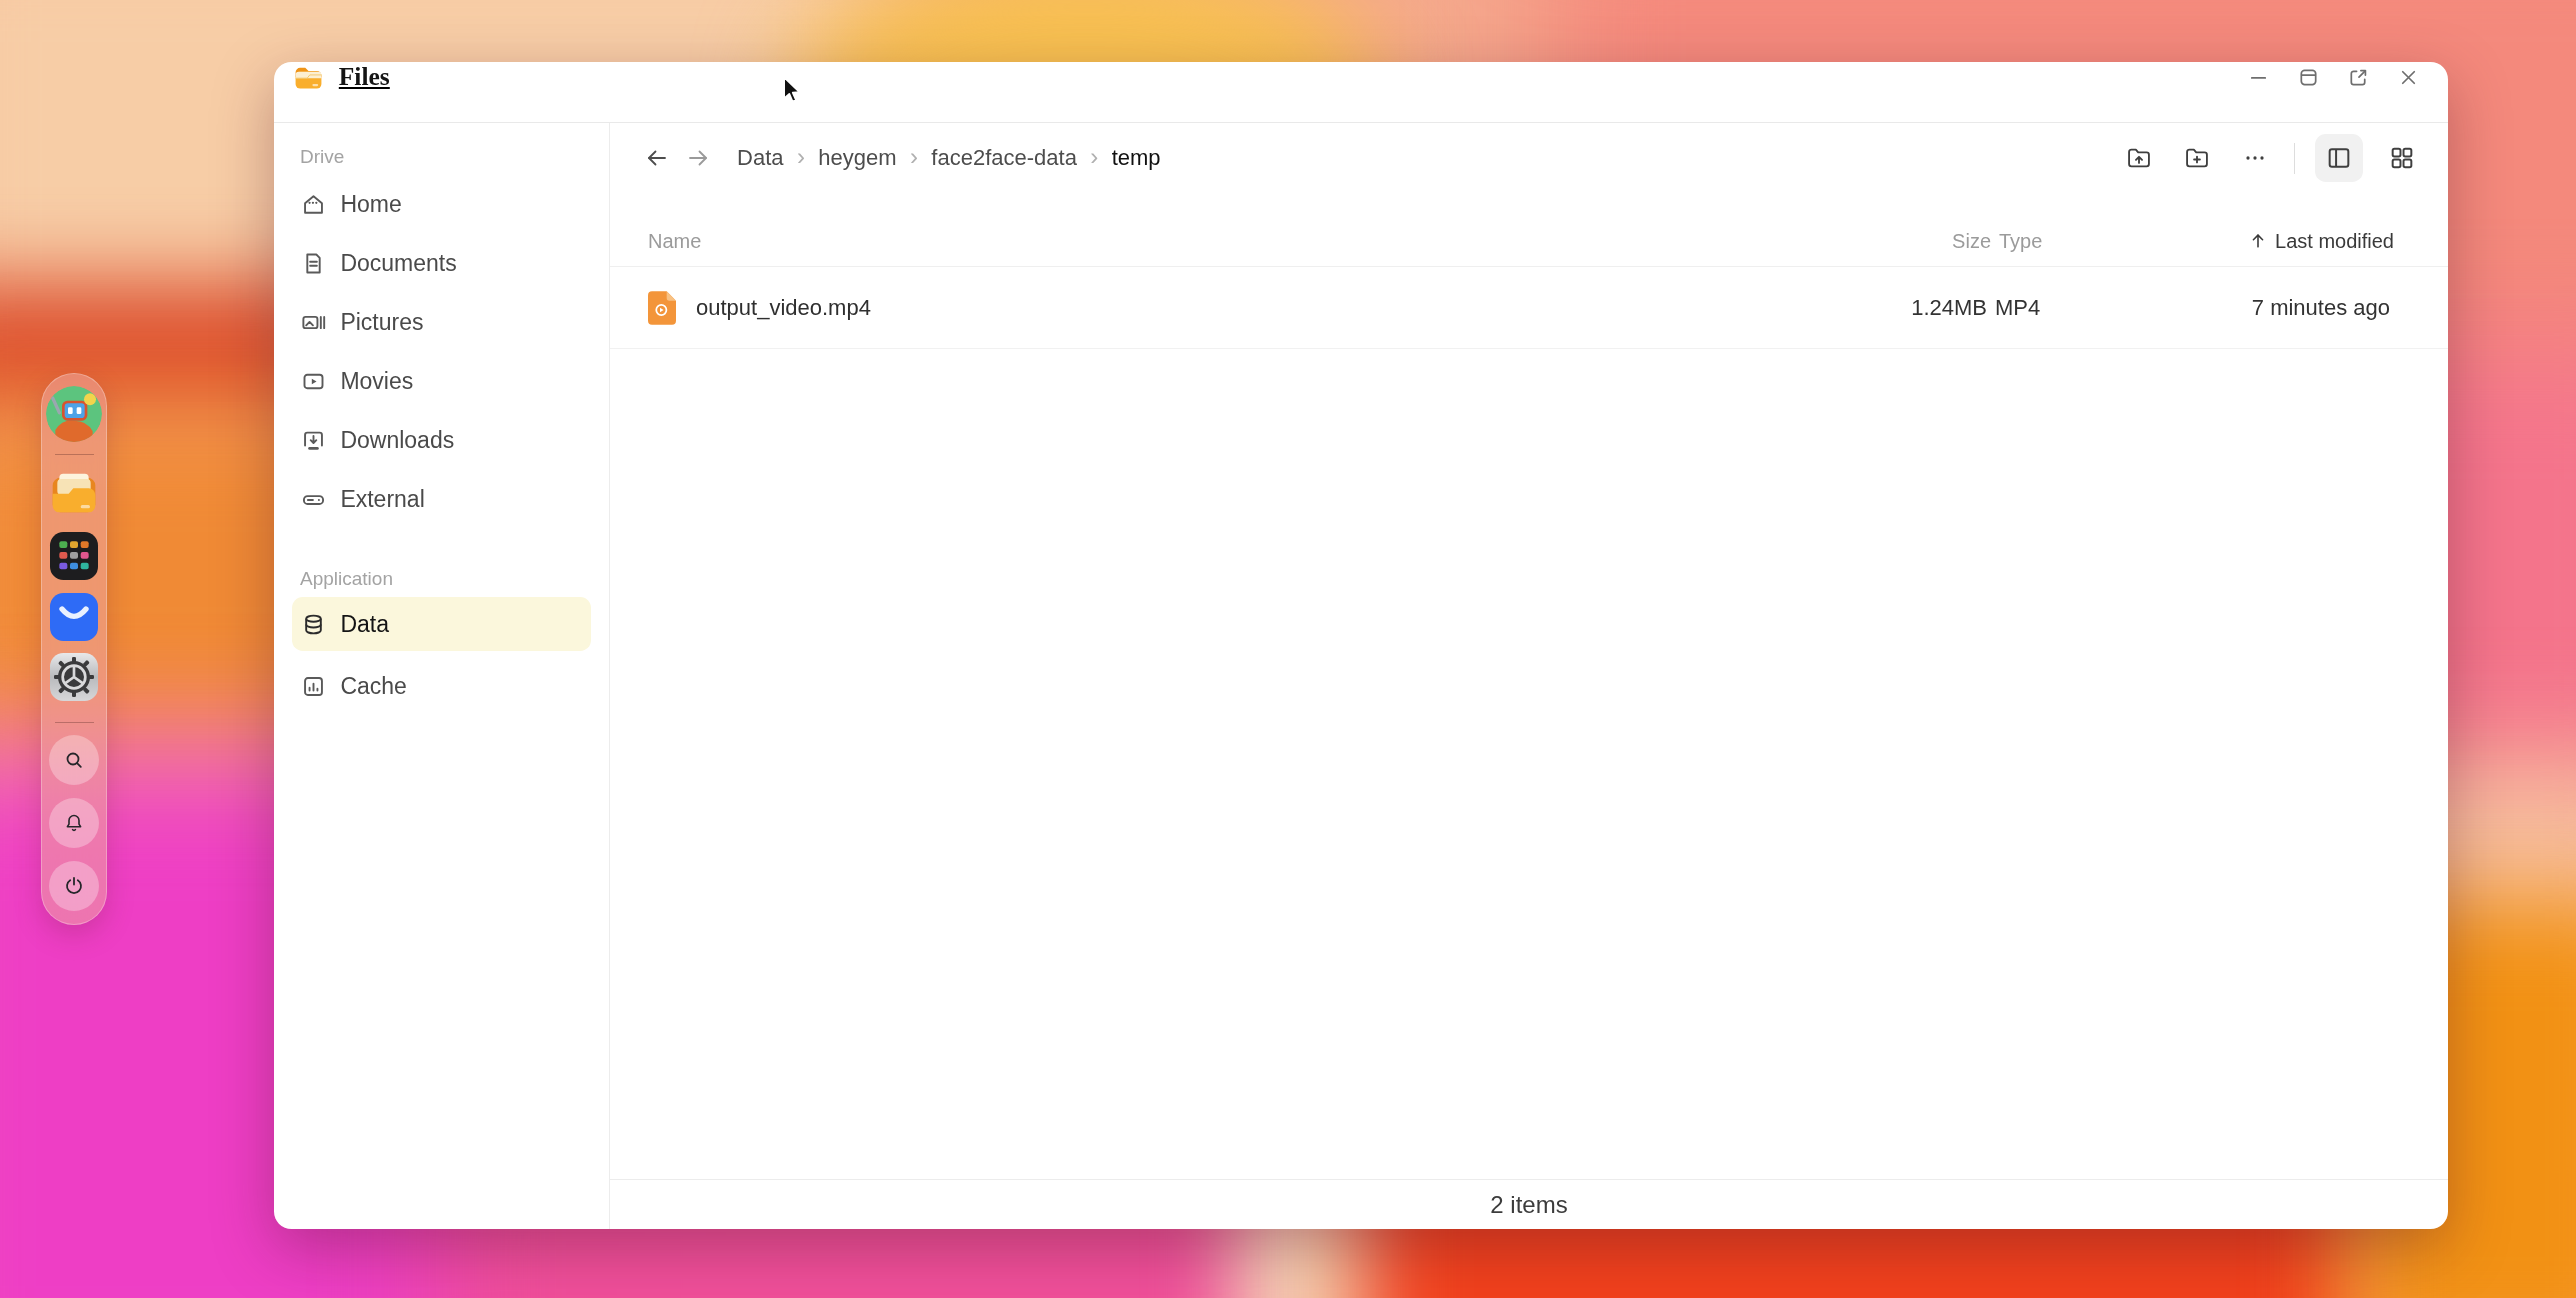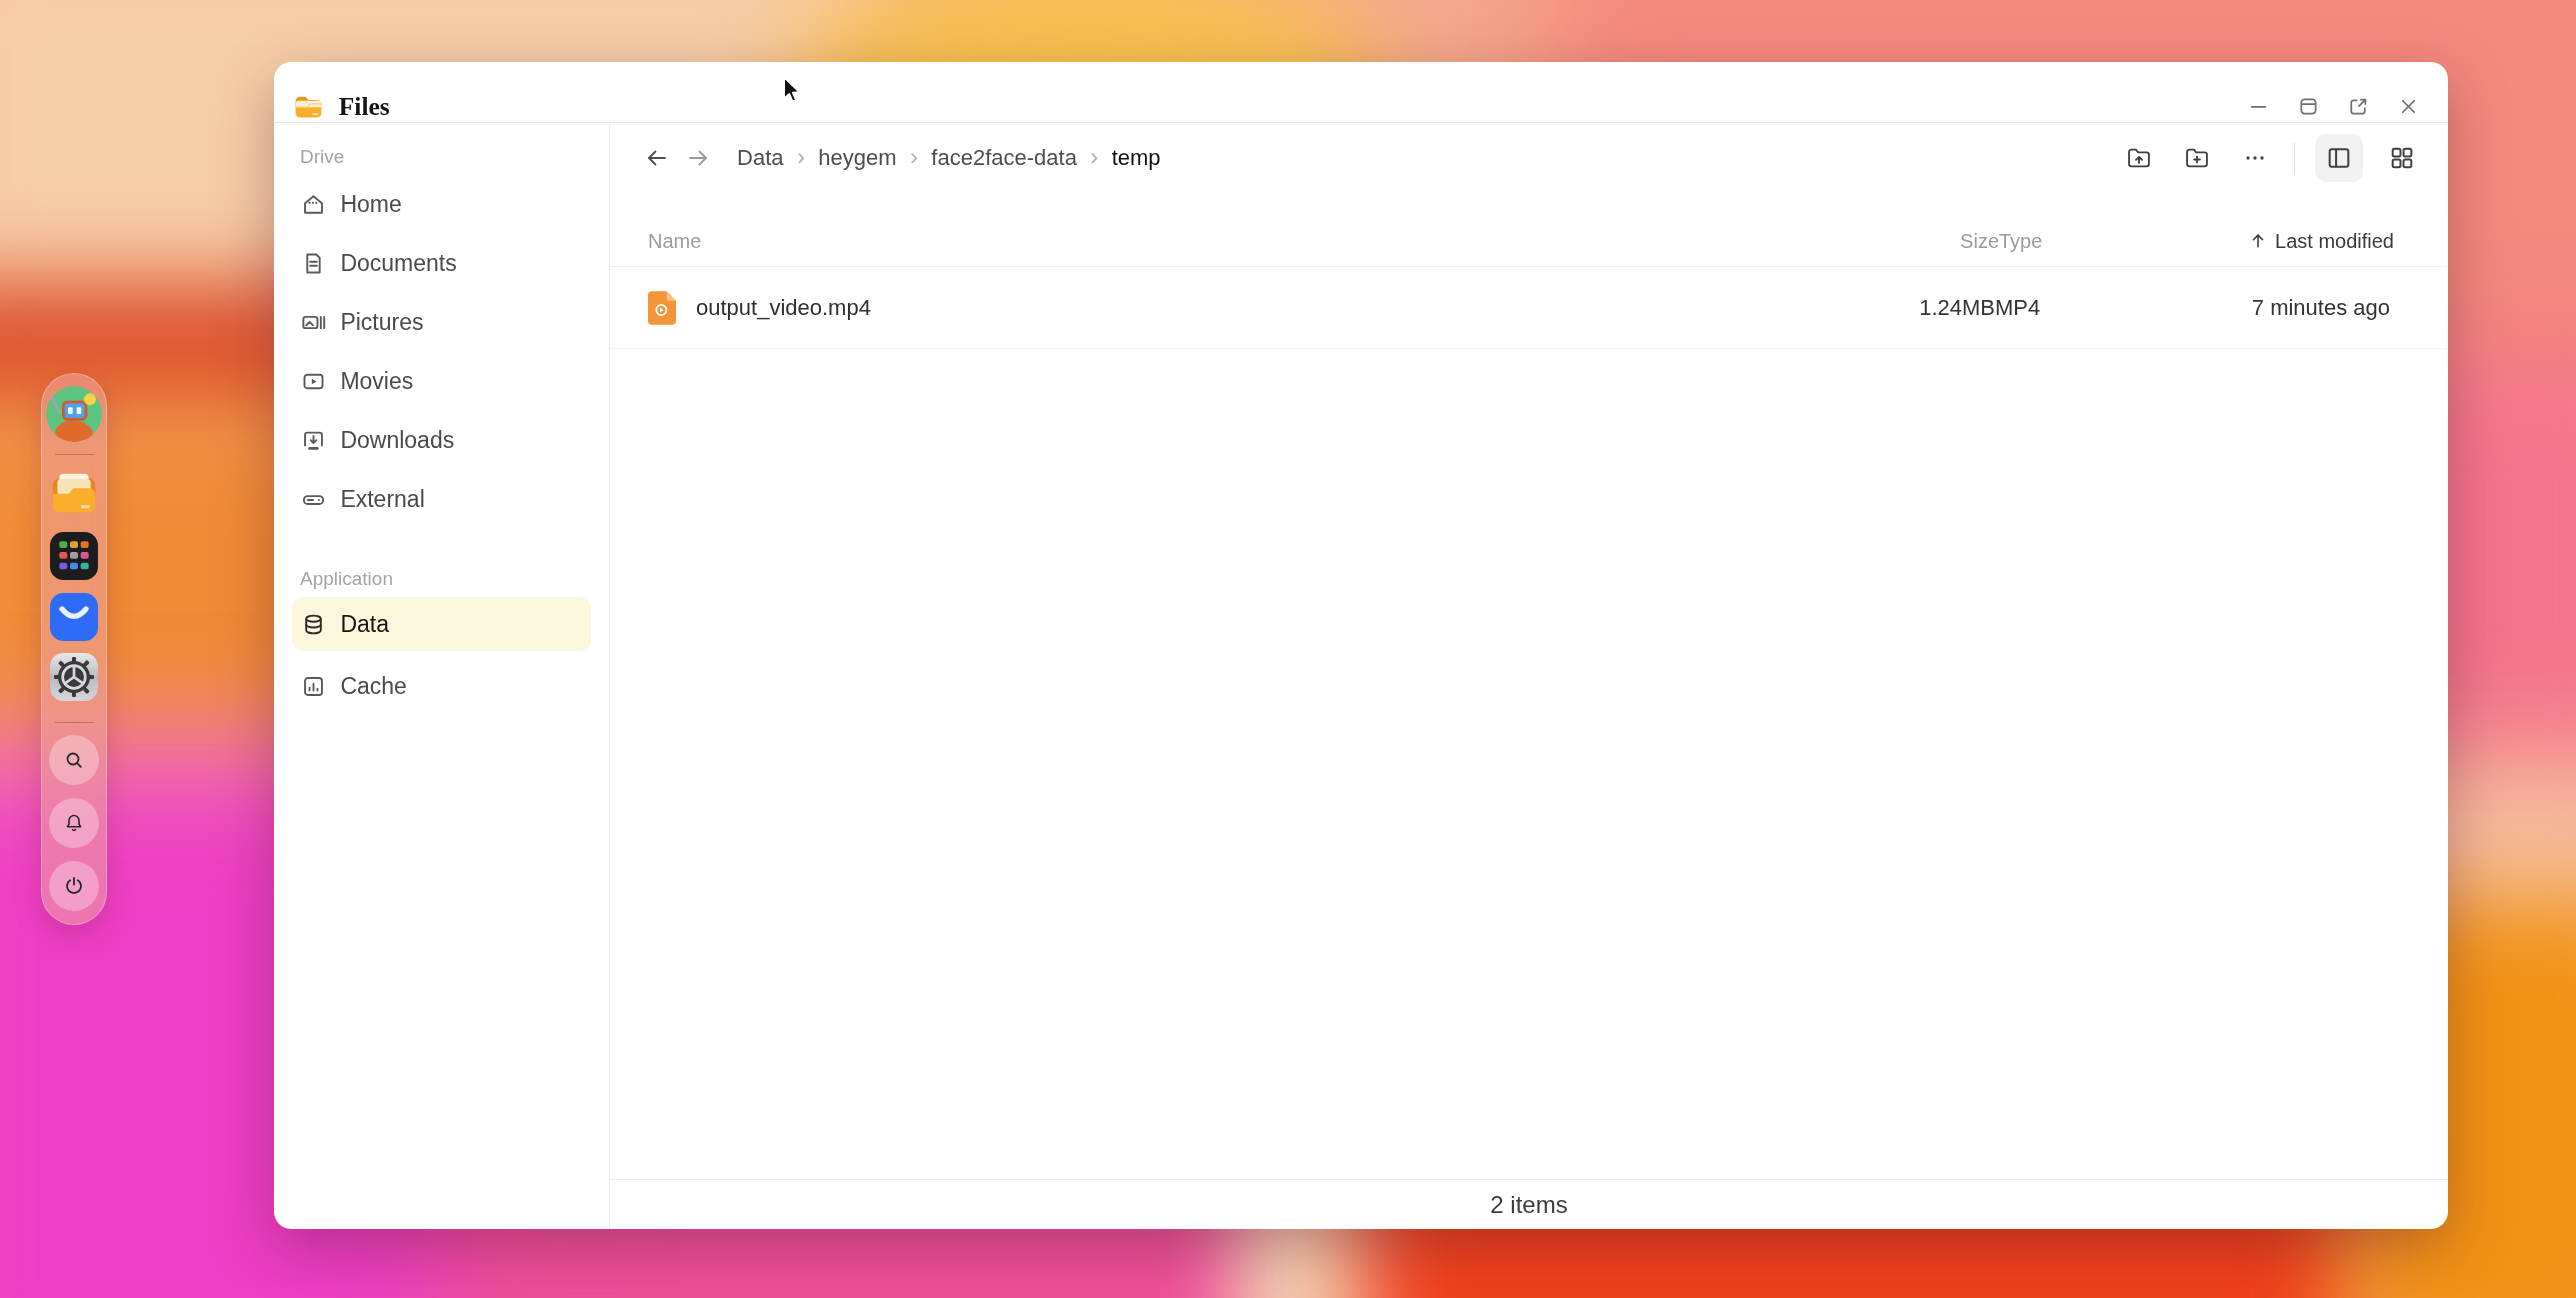--- a/index.html
+++ b/index.html
@@ -32,21 +32,21 @@
   .dock-sep { width:39px; height:1.3px; background:rgba(90,40,40,.35); margin:12px 0; flex:none; }
   .dock-app { width:56px; height:56px; flex:none; margin-bottom:4.7px; border-radius:13.4px; }
   .dock-circle { width:50px; height:50px; border-radius:50%; background:rgba(255,255,255,.30);
                  display:flex; align-items:center; justify-content:center; color:#26262a; flex:none; margin-bottom:12.7px; }
   .dock-circle svg { width:24px; height:24px; }
 
   
   .window { position:absolute; left:274px; top:62px; width:2174px; height:1167px;
             background:#fff; border-radius:17.4px; box-shadow:0 20px 60px rgba(80,20,40,.35);
             display:flex; flex-direction:column; overflow:hidden; }
-  .titlebar { height:61px; flex:none; display:flex; align-items:flex-end; border-bottom:0.7px solid #e9e9e9; padding:0 24px 0 19px; }
+  .titlebar { height:61px; flex:none; display:flex; align-items:flex-start; border-bottom:0.7px solid #e9e9e9; padding:0 24px 9px 19px;text-decoration:underline; }
   .titlebar .app-icon { width:31px; height:31px; flex:none; }
   .titlebar .title { font-family:"Liberation Serif", serif; font-weight:bold; font-size:25.5px; color:#141414; margin-left:14.8px; }
   .titlebar .spacer { flex:1; }
   .winbtn { width:31px; height:31px; display:flex; align-items:center; justify-content:center;
             color:#6e6e6e; margin-left:19px; cursor:default; }
   .winbtn svg { width:23px; height:23px; }
 
   .win-body { flex:1; display:flex; min-height:0; }
 
   
@@ -73,21 +73,21 @@
   .tool { width:38px; height:38px; display:flex; align-items:center; justify-content:center; color:#3f3f3f; margin-left:20px; }
   .tool svg { width:28px; height:28px; }
   .tool-sep { width:0.7px; height:31px; background:#ddd; margin-left:20px; }
   .tool.active { background:#f1f1f1; border-radius:10.7px; width:48px; height:48px; }
 
   
   .thead { height:74px; flex:none; display:flex; align-items:flex-end; padding:0 54px 13.4px 38px;
            border-bottom:0.7px solid #efefef; font-size:20px; color:#9b9b9b; }
   .col-name { flex:1; display:flex; align-items:center; min-width:0; }
   .col-size { width:134px; flex:none;text-align:right; }
-  .col-type { width:154px; flex:none; }
+  .col-type { width:154px; flex:none;margin-left:8px; }
   .col-mod  { width:241px; flex:none; display:flex; align-items:center; justify-content:flex-end; }
   .thead .col-mod { color:#3a3a3a; }
   .thead .col-mod svg { width:20px; height:20px; margin-right:6.7px; }
   .row { height:82px; flex:none; display:flex; align-items:center; padding:0 58px 0 38px;
          border-bottom:0.7px solid #f1f1f1; font-size:22px; color:#333; }
   .row .col-name { gap:20px; color:#2f2f2f; }
   .file-ic { width:28px; height:34px; flex:none; position:relative; }
   .rows-area { flex:1; }
 
   .statusbar { height:50px; flex:none; border-top:0.7px solid #ececec; display:flex; align-items:center; justify-content:center;

